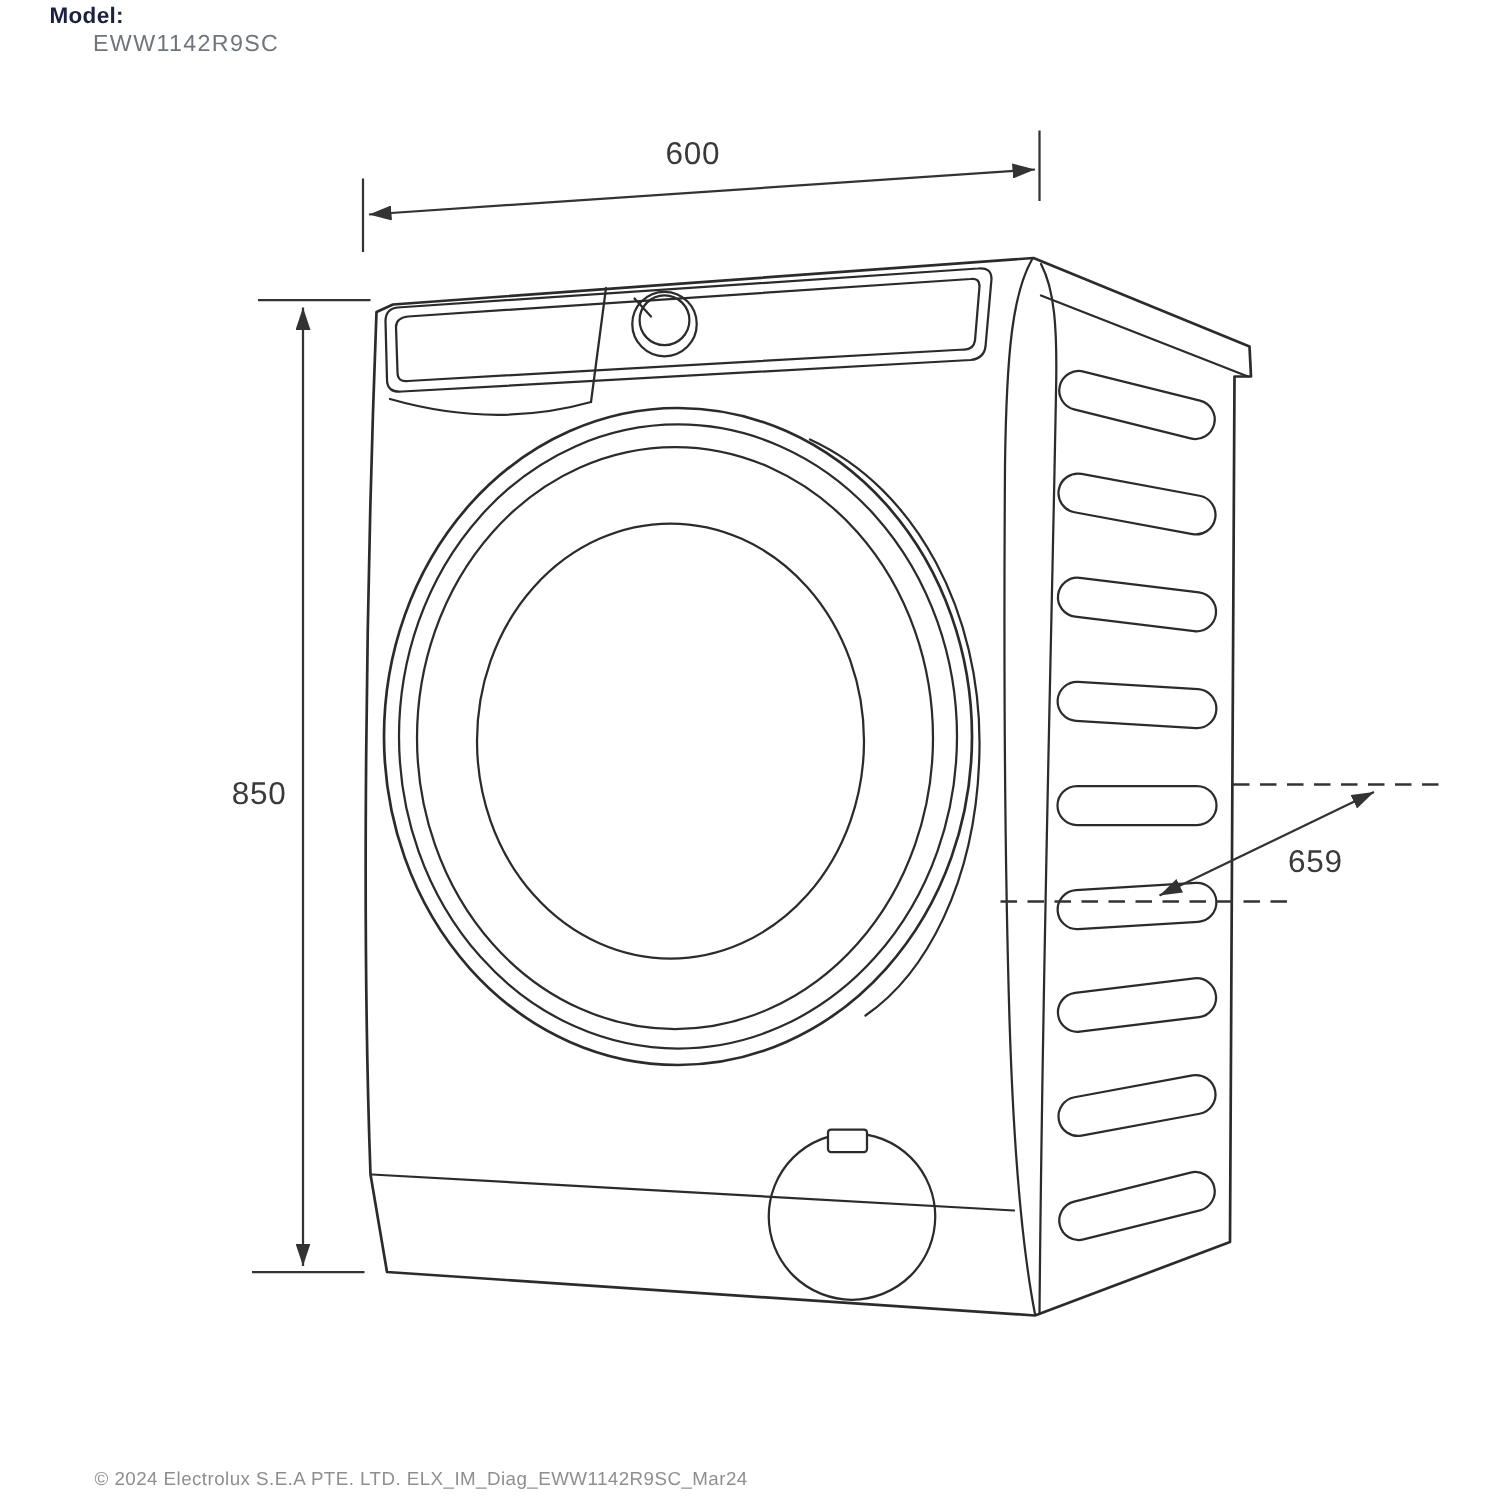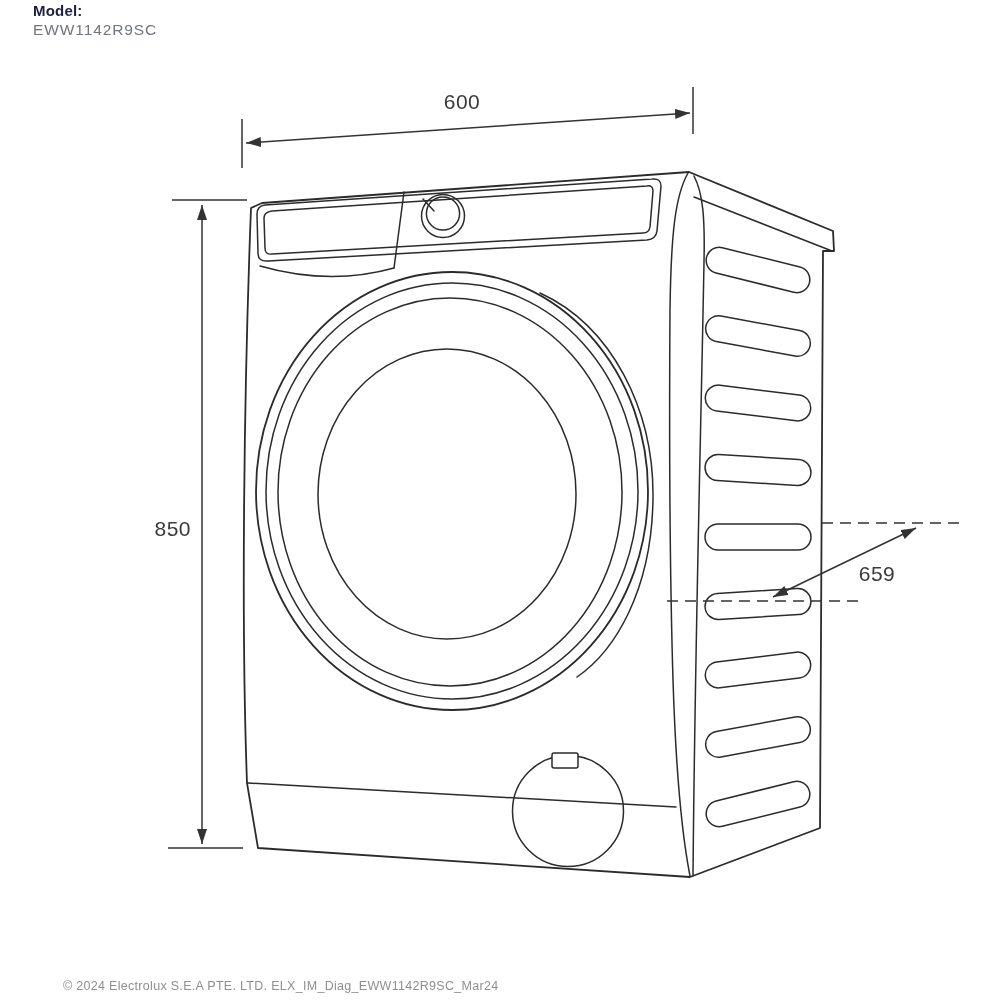--- a/index.html
+++ b/index.html
@@ -9,21 +9,21 @@
     background:#ffffff;
     font-family:"Liberation Sans", sans-serif;
     overflow:hidden;
     border-radius:22px;
   }
   .model-block{position:absolute;left:33px;top:2px;line-height:1.15;}
   .model-label{
     font-size:15px;font-weight:bold;color:#1b2140;letter-spacing:.2px;
   }
   .model-number{
-    font-size:15.5px;color:#70757d;letter-spacing:.9px;margin-top:2px;
+    font-size:15.5px;color:#70757d;letter-spacing:.9px;margin-top:2px;margin-left:29px;
   }
   .footer-note{
     position:absolute;left:63px;top:979px;
     font-size:12.5px;color:#8d8f92;letter-spacing:.3px;
   }
   svg{position:absolute;left:0;top:0;}
   .art{stroke:#2b2b2b;fill:none;stroke-width:1.8;stroke-linejoin:round;stroke-linecap:round;}
   .art-thin{stroke:#2b2b2b;fill:none;stroke-width:1.5;stroke-linejoin:round;stroke-linecap:round;}
   .art-fill{fill:#ffffff;stroke:#2b2b2b;stroke-width:1.8;stroke-linejoin:round;}
   .slot{fill:#ffffff;stroke:#2b2b2b;stroke-width:1.5;}

